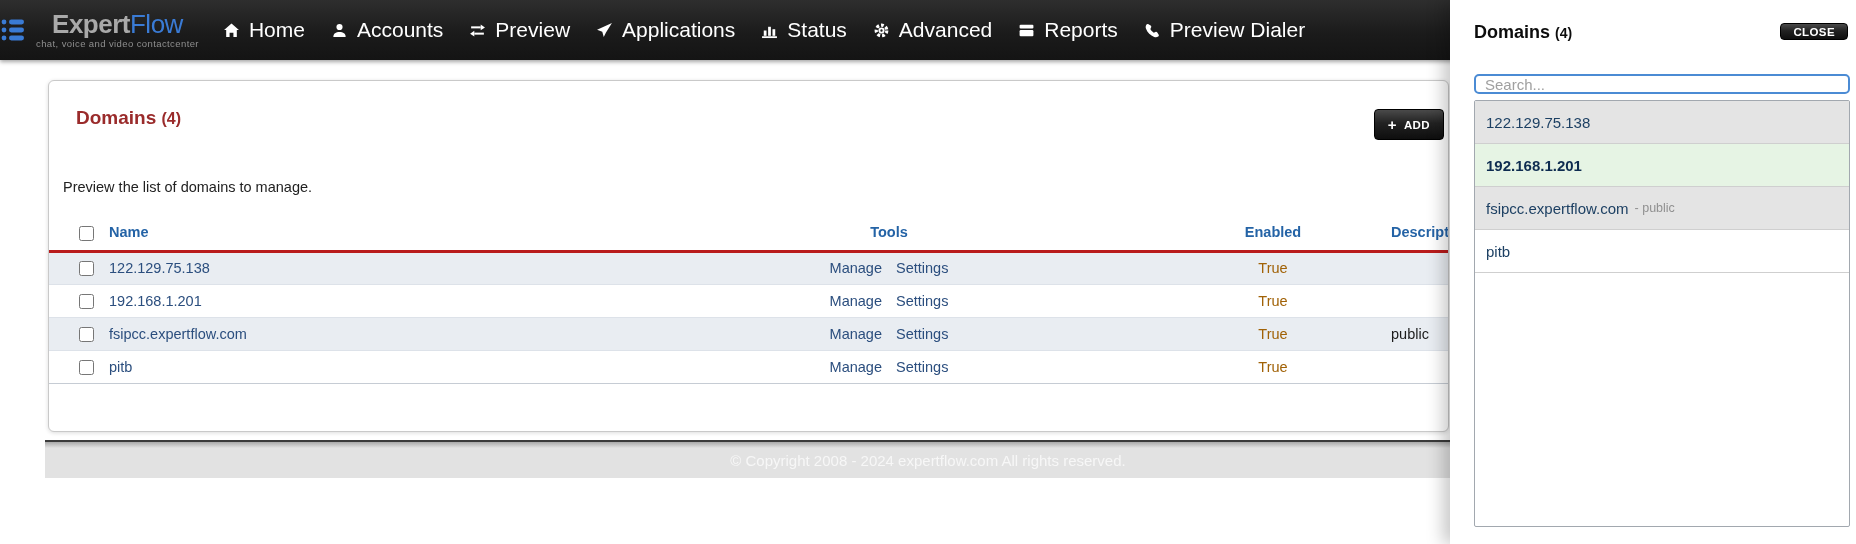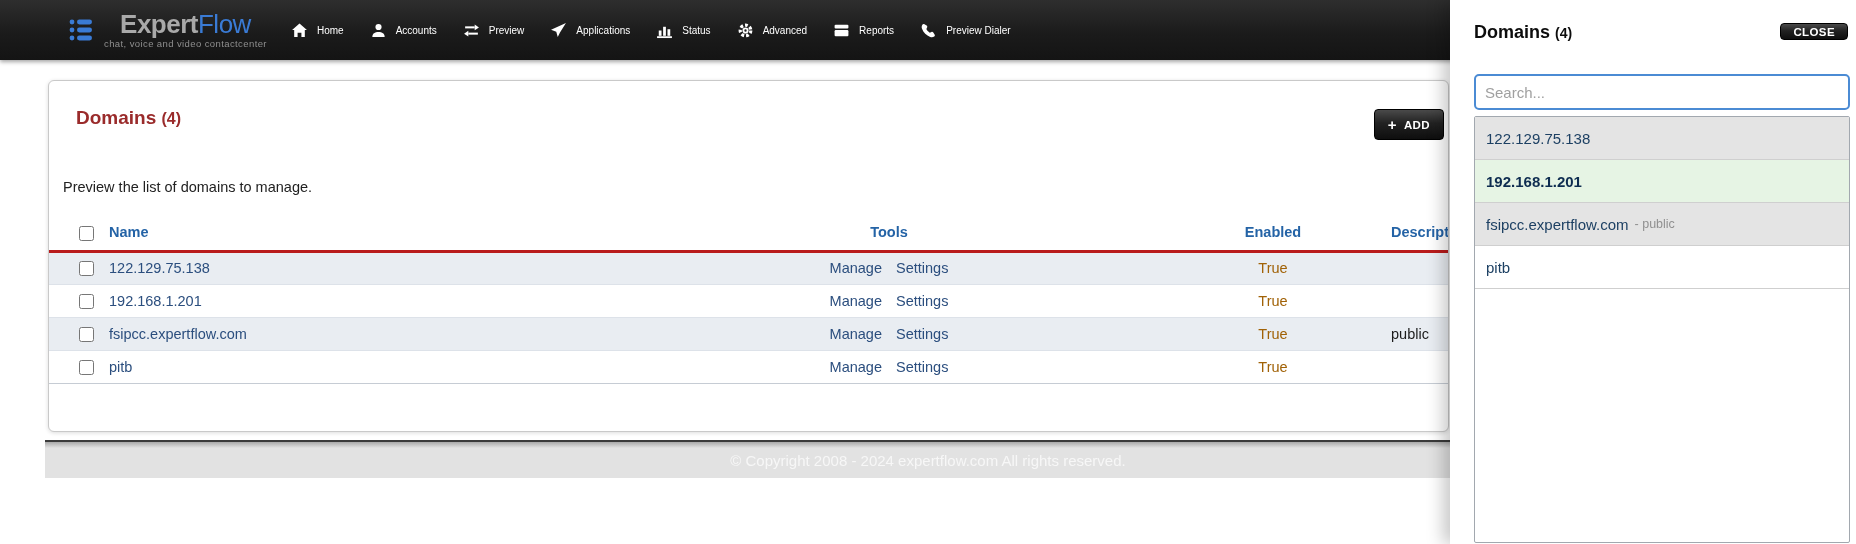--- a/index.html
+++ b/index.html
@@ -4,33 +4,33 @@
 <style>
   * { margin:0; padding:0; box-sizing:border-box; }
   html,body { background:#fff; }
   body { font-family:"Liberation Sans", sans-serif; }
   #screen { position:relative; width:1856px; height:544px; overflow:hidden; background:#fff; }
 
   
   .navbar {
     position:absolute; left:0; top:0; width:100%; height:60px;
     background:linear-gradient(180deg,#2e2e2e 0%,#1b1b1b 55%,#141414 100%);
-    display:flex; align-items:center; padding-left:68px; z-index:1;
+    display:flex; align-items:center; z-index:1;
     box-shadow:0 2px 4px rgba(0,0,0,.35);
   }
   .brand { display:flex; align-items:center; gap:6px; margin-right:16px; cursor:pointer; }
   .brand-icon { width:30px; height:28px; flex:0 0 auto; }
   .brand-textwrap { display:flex; flex-direction:column; align-items:center; }
   .brand-line { font-size:26px; line-height:26px; letter-spacing:-0.5px; white-space:nowrap; }
   .brand-expert { color:#a9a9a9; font-weight:bold; }
   .brand-flow { color:#3a7bd5; font-weight:normal; }
   .brand-tagline { font-size:9.5px; color:#8f8f8f; letter-spacing:.4px; margin-top:1px; white-space:nowrap; }
 
   .nav-items { display:flex; align-items:center; gap:26px; margin-left:8px; }
-  .nav-item { display:flex; align-items:center; gap:9px; color:#fff; font-size:10px; cursor:pointer; white-space:nowrap; }
+  .nav-item { display:flex; align-items:center; gap:9px; color:#fff; font-size:21px; cursor:pointer; white-space:nowrap; }
   .nav-item svg { width:17px; height:17px; display:block; }
 
   
   .card {
     position:absolute; left:48px; top:80px; width:1401px; height:352px;
     background:#fff; border:1px solid #c9c9c9; border-radius:6px;
     box-shadow:0 1px 4px rgba(0,0,0,.14); overflow:hidden; z-index:2;
   }
   .card-head { position:relative; padding:26px 8px 0 27px; height:58px; }
   .page-title { color:#9a2b2b; font-size:19px; font-weight:bold; }
@@ -77,21 +77,21 @@
   
   .panel {
     position:absolute; right:0; top:0; width:406px; height:544px; background:#fff;
     z-index:10; box-shadow:-7px 0 16px rgba(0,0,0,.22);
     padding:22px 6px 0 24px;
   }
   .panel-title { color:#0d0d0d; font-size:18px; font-weight:bold; }
   .panel-title .count { font-size:14px; }
   .close-btn { position:absolute; top:23px; right:8px; height:17px; padding:0 12px; }
   .panel-search {
-    display:block; margin-top:31px; width:100%; height:36px;
+    display:block; margin-top:31px; width:100%; height:20px;
     border:2px solid #4b8bd4; border-radius:5px; outline:none;
     font-size:15px; padding:0 9px; color:#0f766e;
     font-family:"Liberation Sans", sans-serif;
   }
   .panel-search::placeholder { color:#a0a0a0; }
   .panel-list {
     margin-top:6px; border:1px solid #a2a8af; border-radius:2px;
     background:#fff; height:427px; overflow:hidden;
   }
   .panel-item { height:43px; display:flex; align-items:center; padding-left:11px;

